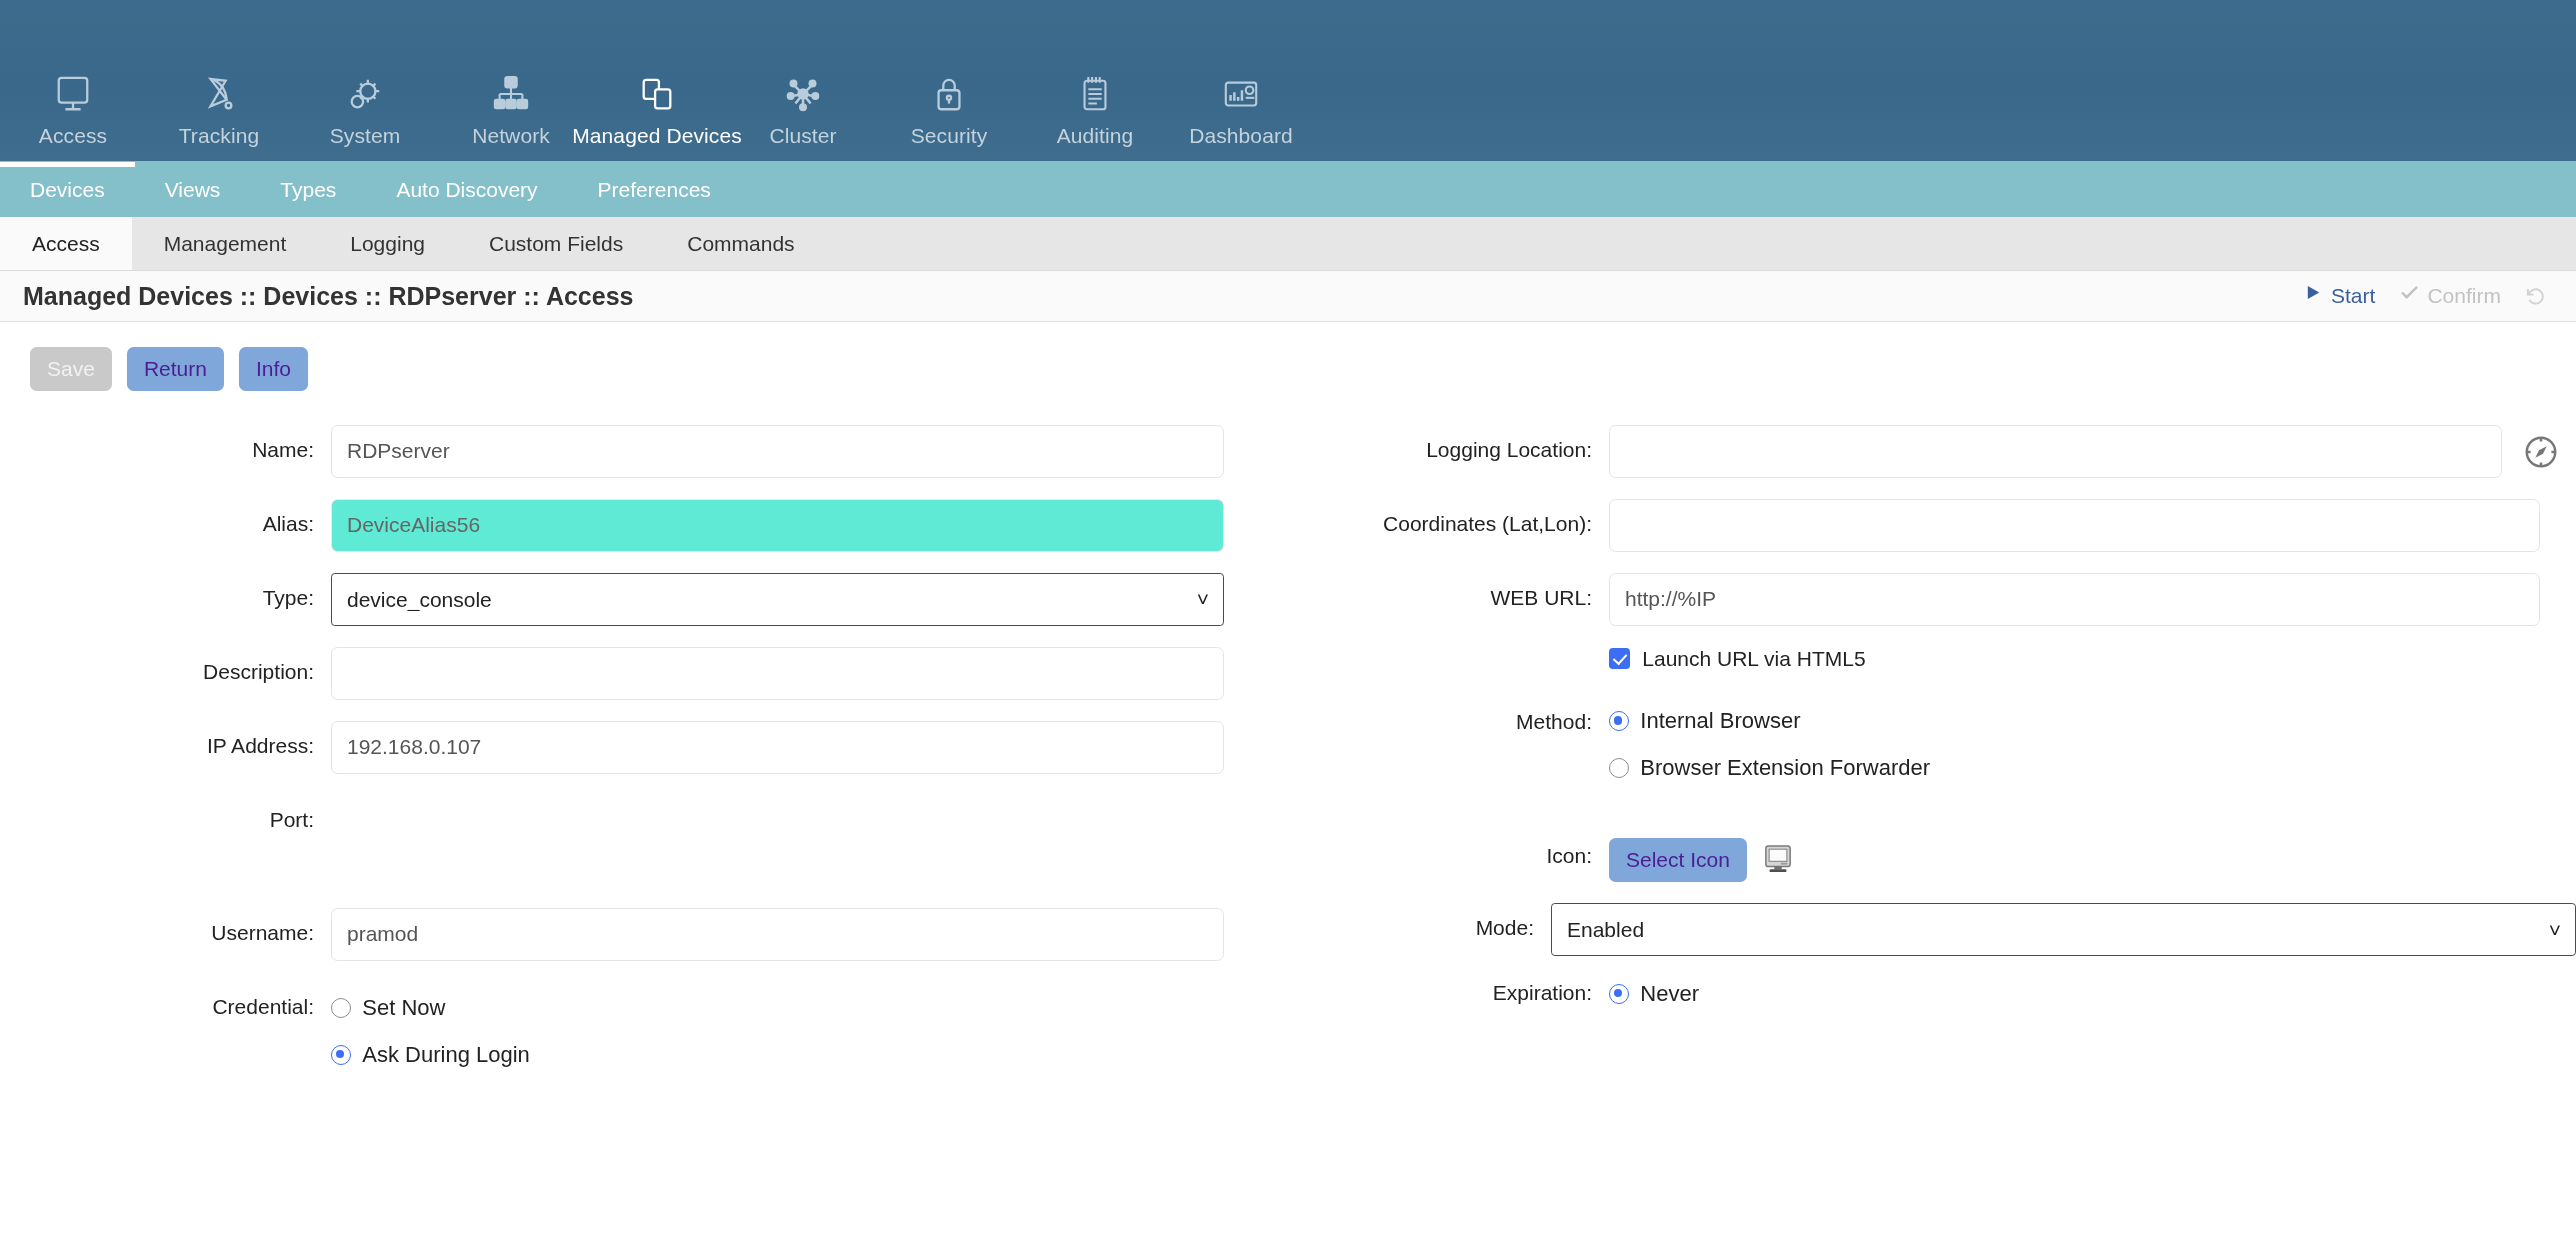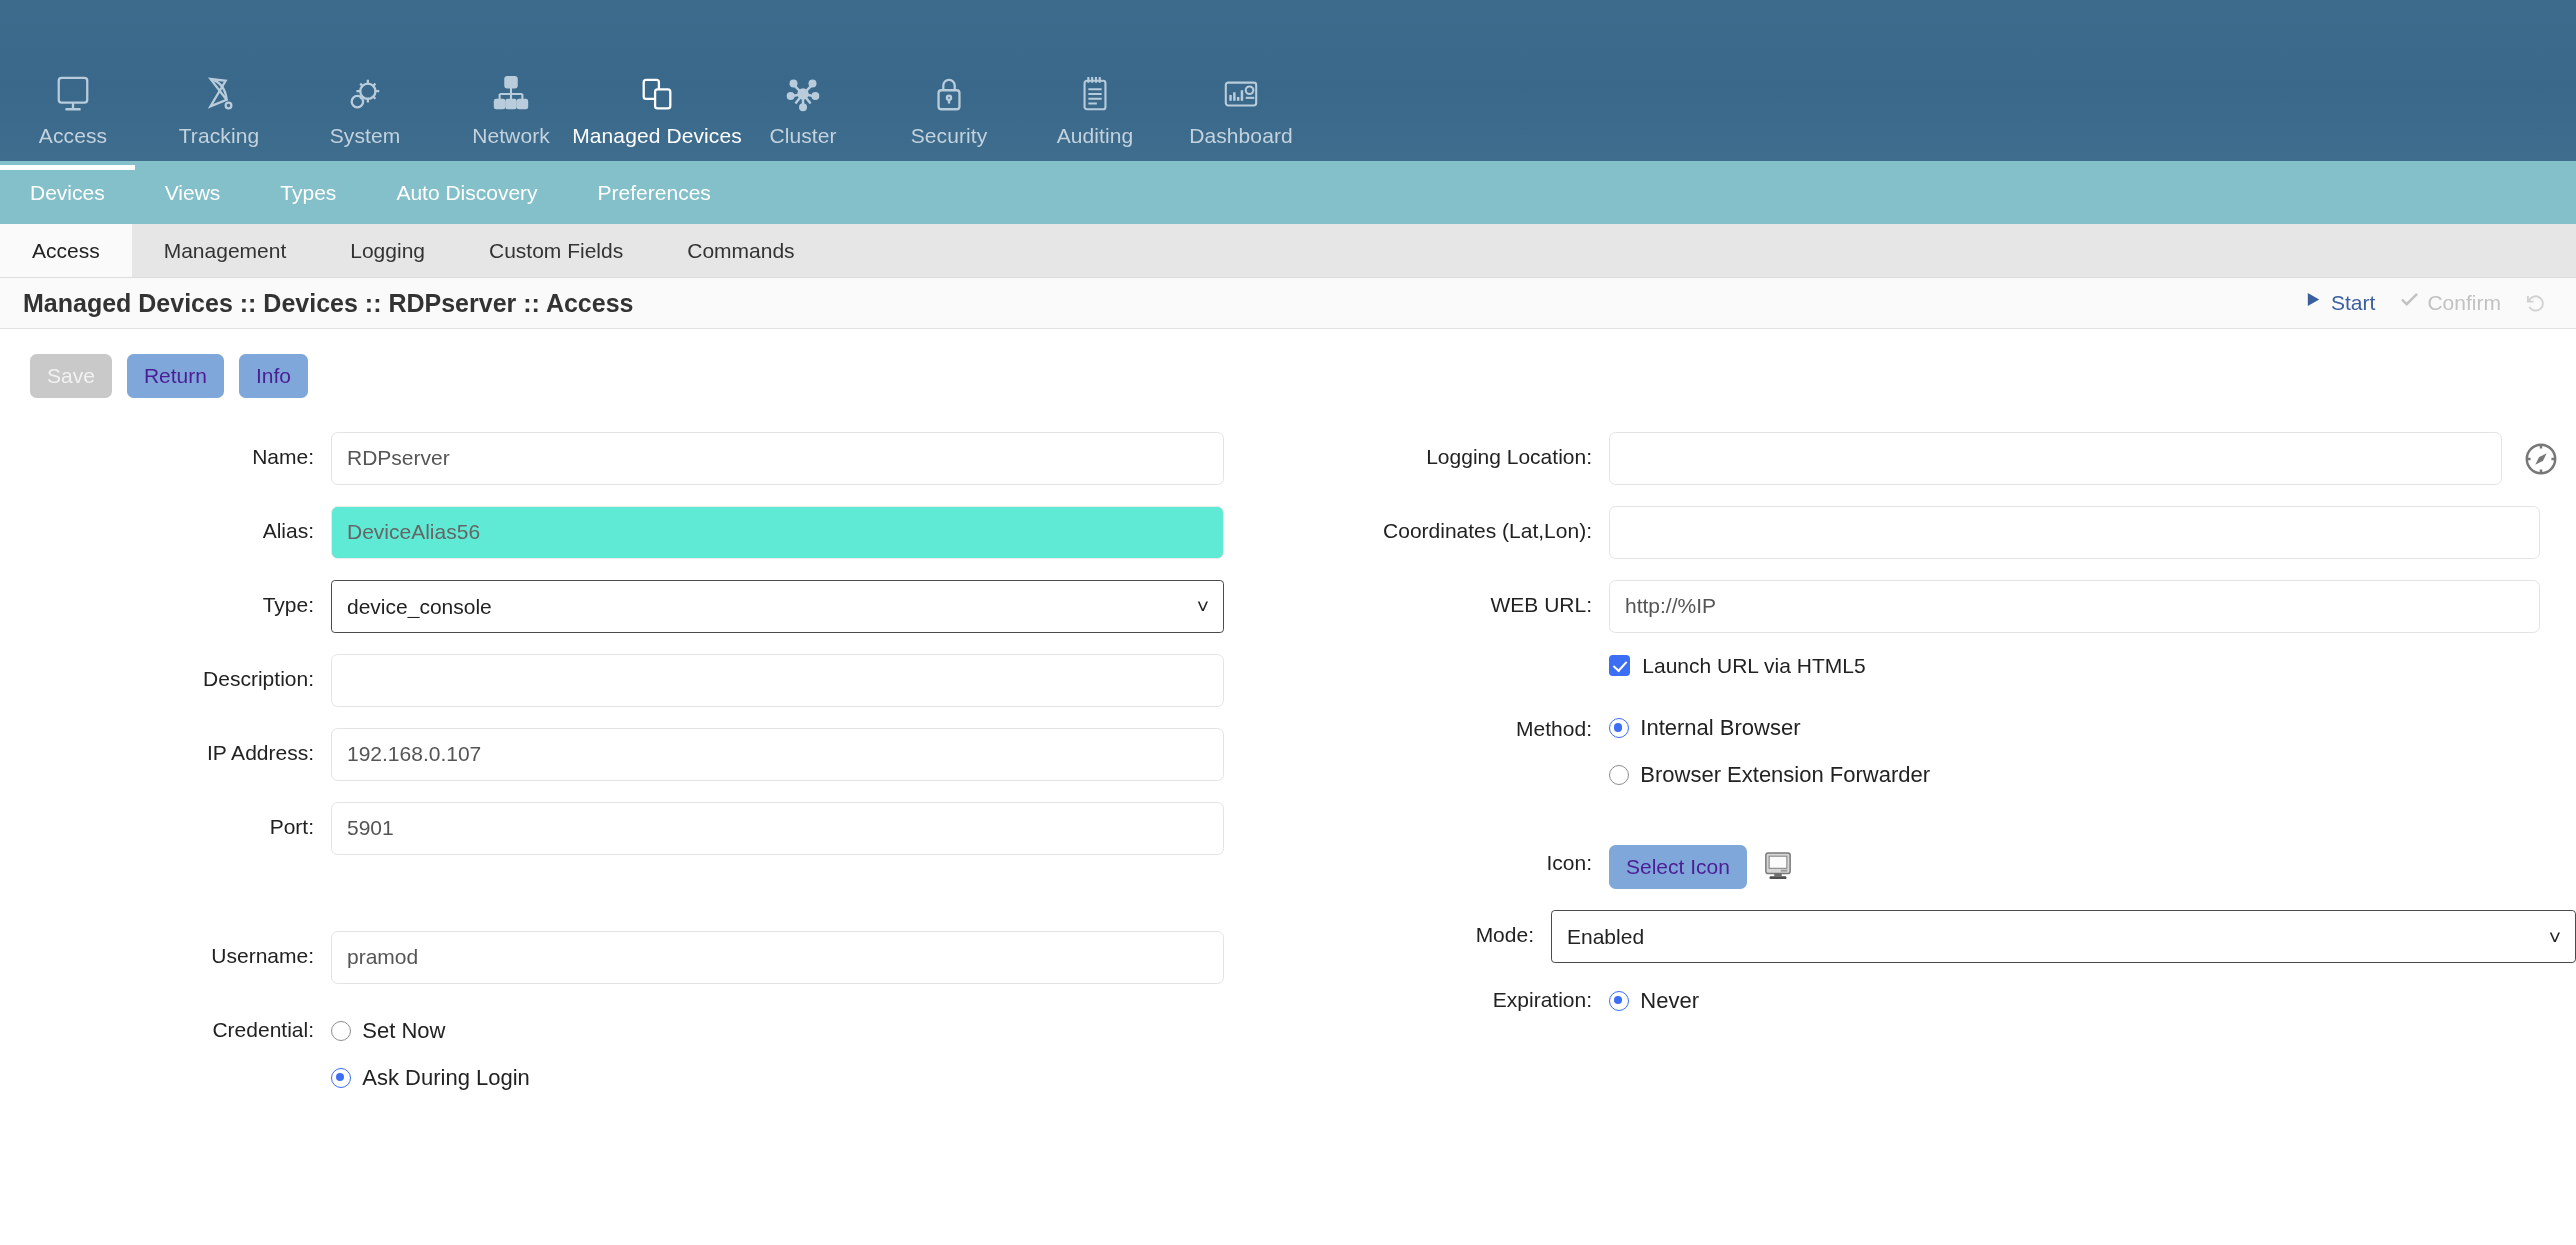--- a/index.html
+++ b/index.html
@@ -31,23 +31,23 @@
     font-size: 21px;
     color: #c3d2dd;
     letter-spacing: 0.1px;
     white-space: nowrap;
   }
   .nav-item.active .nav-label { color: #ffffff; }
   .nav-item.active .nav-icon svg { stroke: #ffffff; }
 
   
   .subnav {
-    height: 63px;
+    height: 56px;
     background: #84c0c9;
-    display: flex; align-items: center;
+    display: flex; align-items: flex-end;
     position: relative;
   }
   .subnav-item {
     font-size: 21px; color: #ffffff;
     padding: 0 30px; height: 55px;
     display: flex; align-items: center;
     cursor: pointer; position: relative;
     white-space: nowrap;
   }
   .subnav-item.active::before {
@@ -393,21 +393,20 @@
       <input class="inp" value="" style="">
     </div>
 
     <div class="row">
       <div class="lbl">IP Address:</div>
       <input class="inp" value="192.168.0.107" style="">
     </div>
 
     <div class="row">
       <div class="lbl">Port:</div>
-      <input class="inp" value="5901" style="">
     </div>
 
     <div class="spacer-lg"></div>
 
     <div class="row">
       <div class="lbl">Username:</div>
       <input class="inp" value="pramod" style="">
     </div>
 
     <div class="row">

